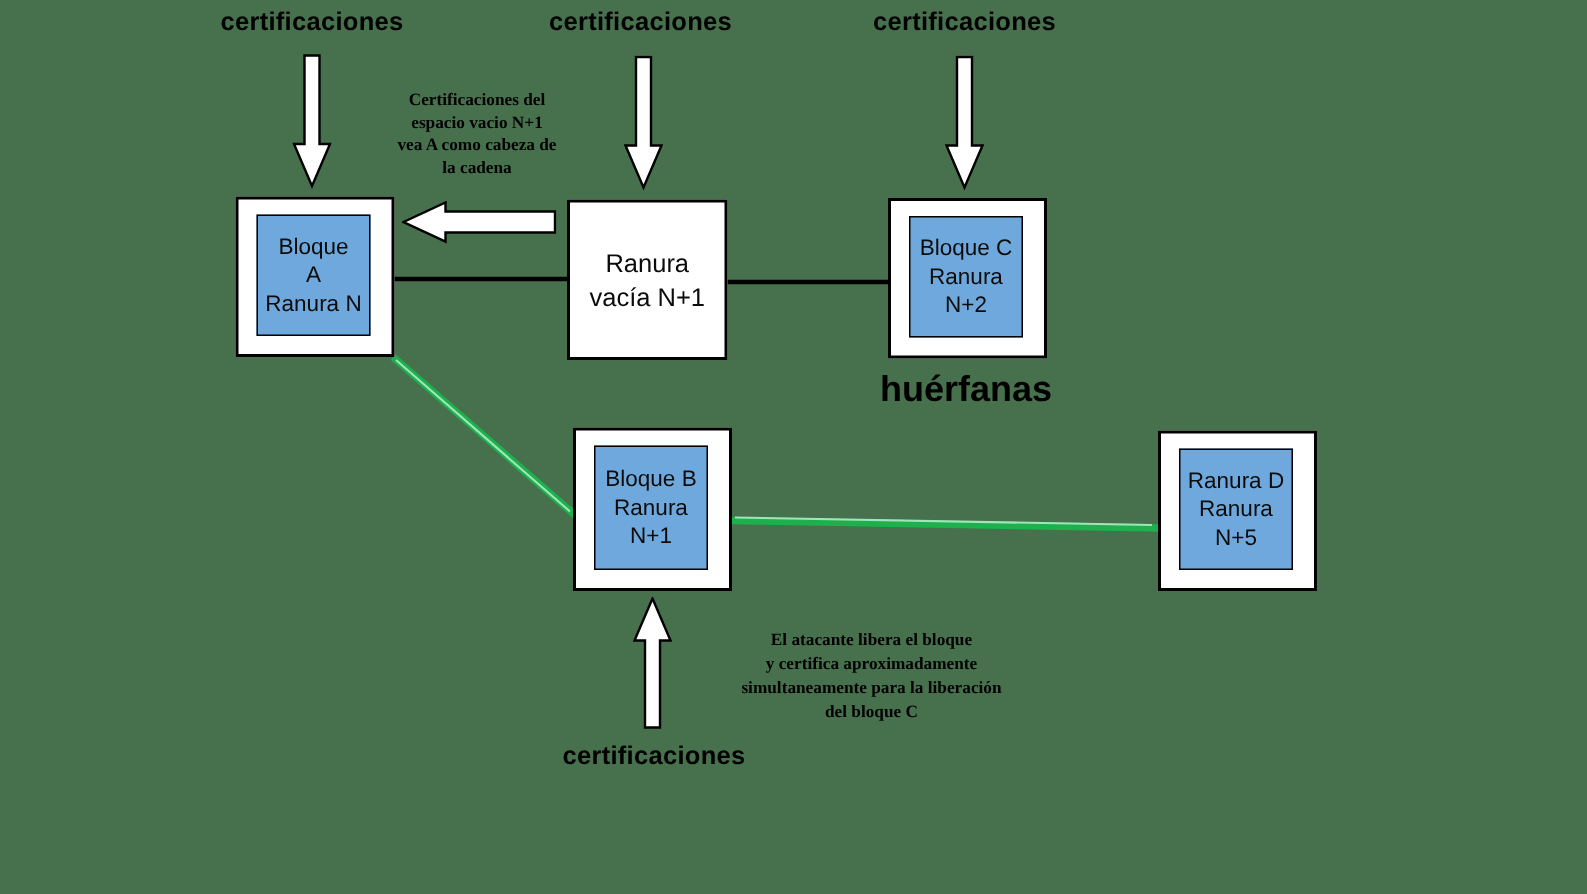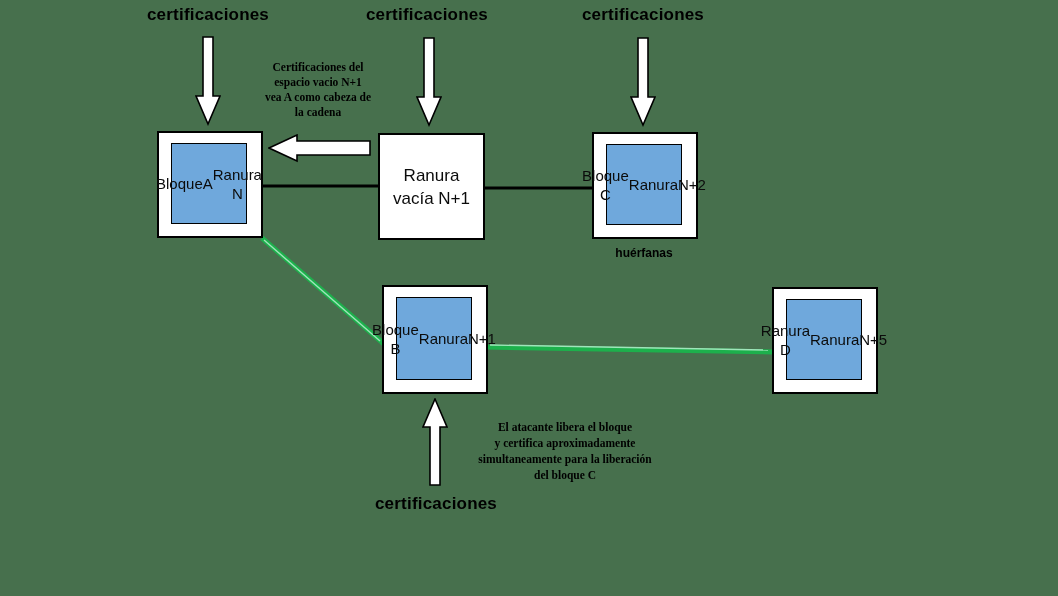--- a/index.html
+++ b/index.html
@@ -35,21 +35,21 @@
     background:#fff;
     border:2px solid #000;
     z-index:2;
   }
   .inner-box{
     position:absolute;
     left:12px;top:10px;
     width:74px;height:79px;
     background:#6fa8dc;
     border:1.5px solid #000;
-    display:flex;flex-direction:row;
+    display:flex;flex-direction:column;
     align-items:center;justify-content:center;
     text-align:center;
     font-size:15px;line-height:19px;
     color:#0b0b0b;
   }
   .empty-box{
     position:absolute;
     width:103px;height:103px;
     background:#fff;
     border:2px solid #000;
@@ -57,21 +57,21 @@
     align-items:center;justify-content:center;
     text-align:center;
     font-size:17px;line-height:23px;
     color:#0b0b0b;
     z-index:2;
   }
   .orphan-label{
     position:absolute;
     width:170px;
     text-align:center;
-    font-size:12px;
+    font-size:24px;
     font-weight:bold;
     color:#000;
   }
   .arrow{position:absolute;z-index:3;}
   svg.links{position:absolute;left:0;top:0;z-index:1;}
 </style>
 </head>
 <body>
 
 <div id="canvas">
@@ -144,20 +144,20 @@
       <div>Ranura D</div>
       <div>Ranura</div>
       <div>N+5</div>
     </div>
   </div>
 
   <svg class="arrow" style="left:422px;top:398px;" width="26" height="88" viewBox="0 0 26 88">
     <polygon points="13,1 25,29 18,29 18,87 8,87 8,29 1,29" fill="#fff" stroke="#000" stroke-width="1.6"></polygon>
   </svg>
 
-  <div class="annotation" style="left:450px;top:419px;width:230px;line-height:16px;text-align:center;">El atacante libera el bloque
+  <div class="annotation" style="left:466px;top:419px;width:230px;line-height:16px;text-align:center;">El atacante libera el bloque
 y certifica aproximadamente
 simultaneamente para la liberación
 del bloque C</div>
 
   <div class="cert-label" style="left:351px;top:494px;">certificaciones</div>
 
 </div>
 
 </body></html>

